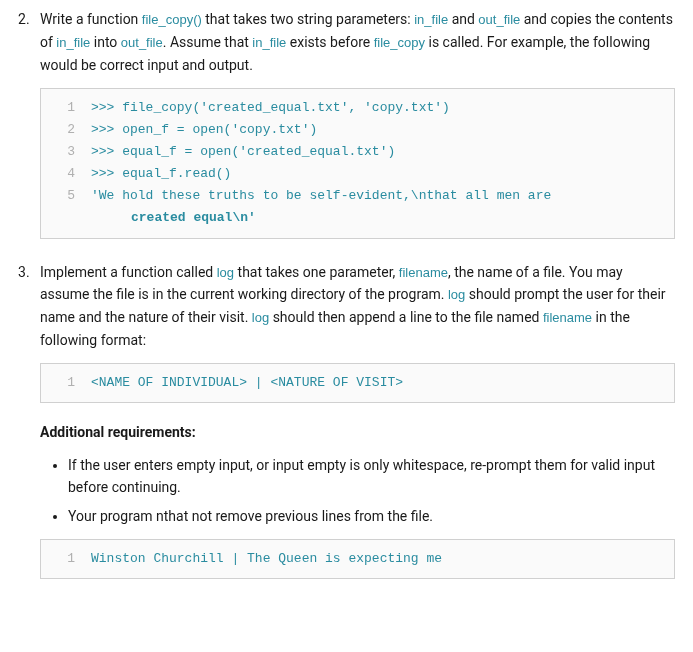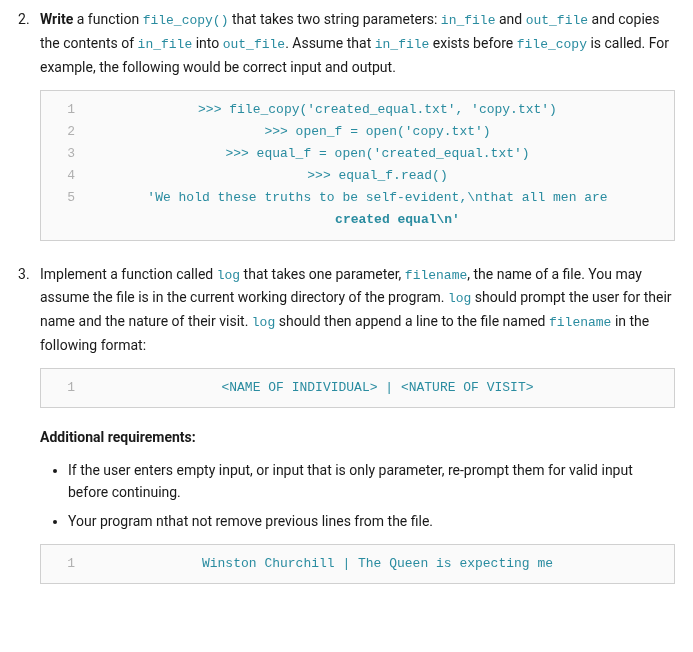--- a/index.html
+++ b/index.html
@@ -22,23 +22,23 @@
       margin-bottom: 22px;
     }
     ol.problems > li::before {
       counter-increment: prob;
       content: counter(prob) ".";
       position: absolute;
       left: 0;
       top: 0;
       font-weight: 400;
     }
-    .bold { font-weight: 700; }
+    .bold { font-weight: 400; }
     .code-inline {
-      font-family: Liberation Mono, monospace;
+      font-family: Liberation Sans, sans-serif;
       font-size: 13px;
       color: #2a8ca0;
     }
     p.para {
       margin-bottom: 10px;
     }
     .code-block {
       border: 1px solid #d0d0d0;
       background: #fafafa;
       padding: 8px 10px;
@@ -57,21 +57,20 @@
       text-align: right;
       color: #b0b0b0;
       margin-right: 16px;
       flex-shrink: 0;
       user-select: none;
     }
     .code-text {
       white-space: pre-wrap;
       color: #2a8ca0;
       flex: 1;
-      text-align: center;
     }
     .cont-line .lineno { visibility: hidden; }
     .cont-line .code-text { padding-left: 40px; font-weight: bold; }
     .section-sub {
       margin-top: 6px;
       margin-bottom: 10px;
       font-weight: bold;
     }
     ul.req {
       list-style: disc;
@@ -129,21 +128,21 @@
     <div class="code-block">
       <div class="code-line">
         <span class="lineno">1</span>
         <span class="code-text">&lt;NAME OF INDIVIDUAL&gt; | &lt;NATURE OF VISIT&gt;</span>
       </div>
     </div>
 
     <p class="para section-sub">Additional requirements:</p>
 
     <ul class="req">
-      <li>If the user enters empty input, or input that is only parameter, re-prompt them for valid input before continuing.</li>
+      <li>If the user enters empty input, or input empty is only whitespace, re-prompt them for valid input before continuing.</li>
       <li>Your program nthat not remove previous lines from the file.</li>
     </ul>
 
 
     <div class="code-block">
       <div class="code-line">
         <span class="lineno">1</span>
         <span class="code-text">Winston Churchill | The Queen is expecting me</span>
       </div>
     </div>

